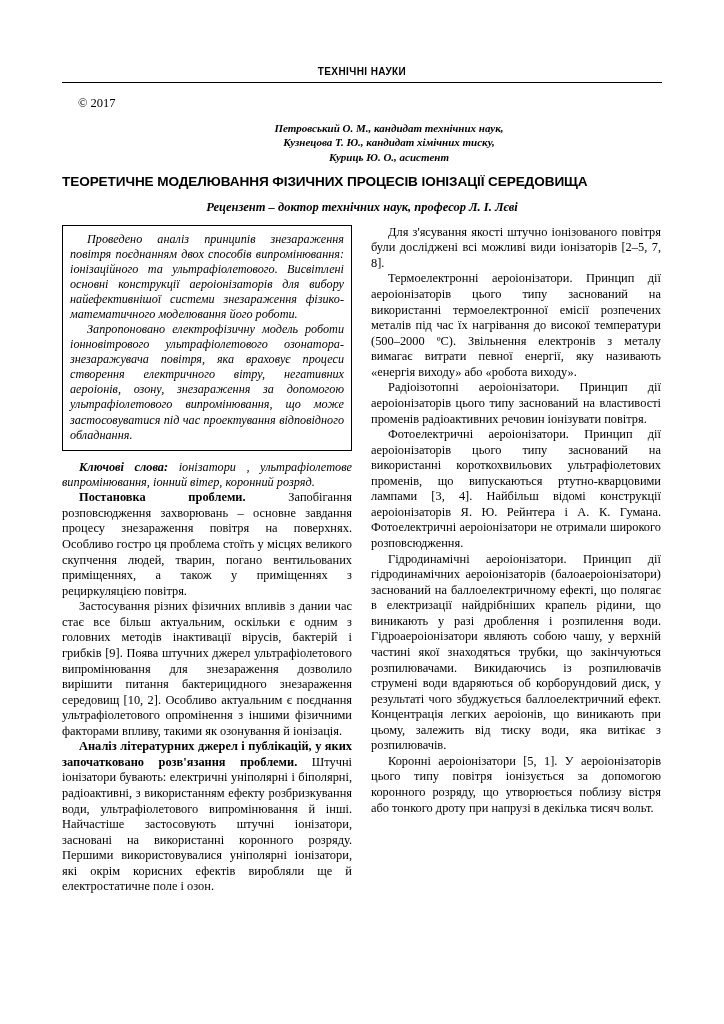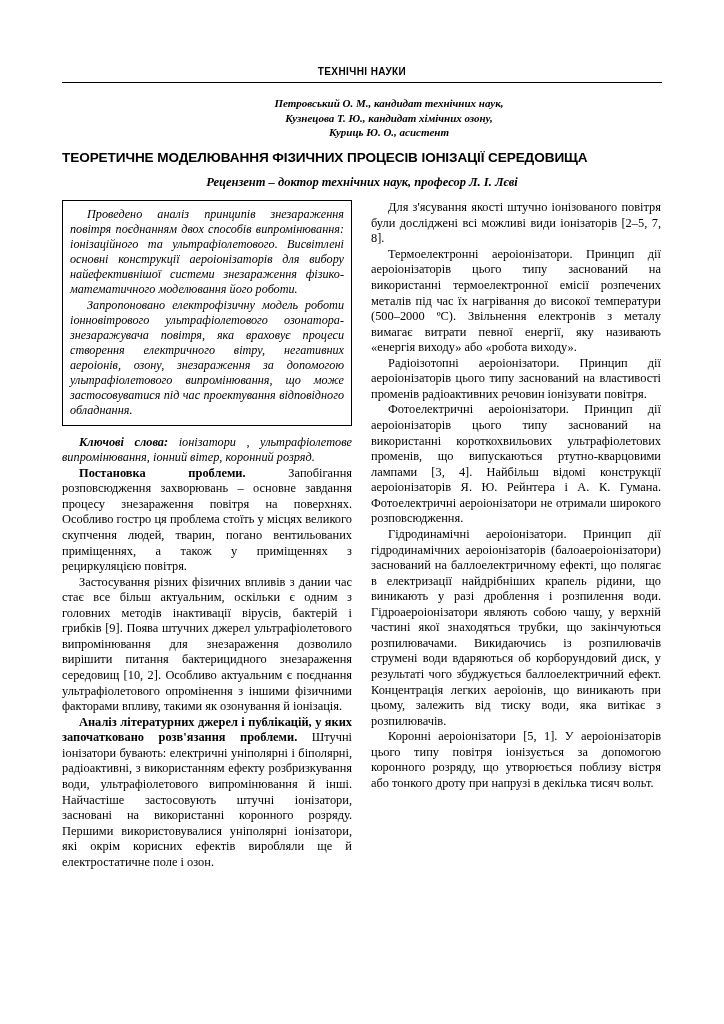--- a/index.html
+++ b/index.html
@@ -123,25 +123,26 @@
 </style>
 </head>
 <body>
 
 <div class="page">
 
   <div class="running-head">ТЕХНІЧНІ НАУКИ</div>
   <div class="rule"></div>
 
   <div class="udc">
+    <div>© 2017</div>
   </div>
 
   <div class="authors">
     <div class="a-line">Петровський О. М., кандидат технічних наук,</div>
-    <div class="a-line">Кузнецова Т. Ю., кандидат хімічних озону,</div>
+    <div class="a-line">Кузнецова Т. Ю., кандидат хімічних тиску,</div>
     <div class="a-line">Куриць Ю. О., асистент</div>
   </div>
 
 
   <div class="title">ТЕОРЕТИЧНЕ МОДЕЛЮВАННЯ ФІЗИЧНИХ ПРОЦЕСІВ ІОНІЗАЦІЇ СЕРЕДОВИЩА</div>
 
   <div class="reviewer">Рецензент – доктор технічних наук, професор Л. І. Лєві</div>
 
   <div class="columns">
 

